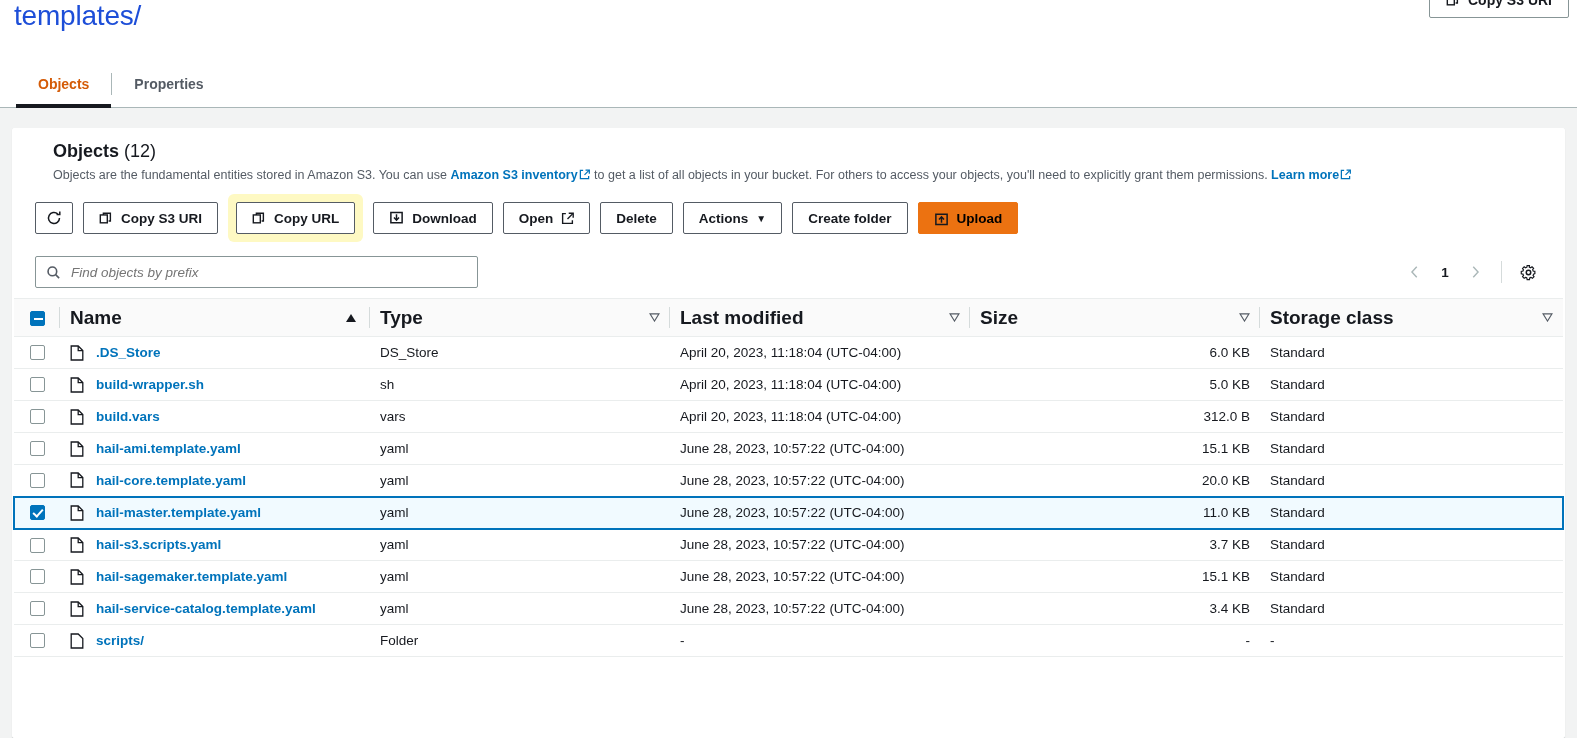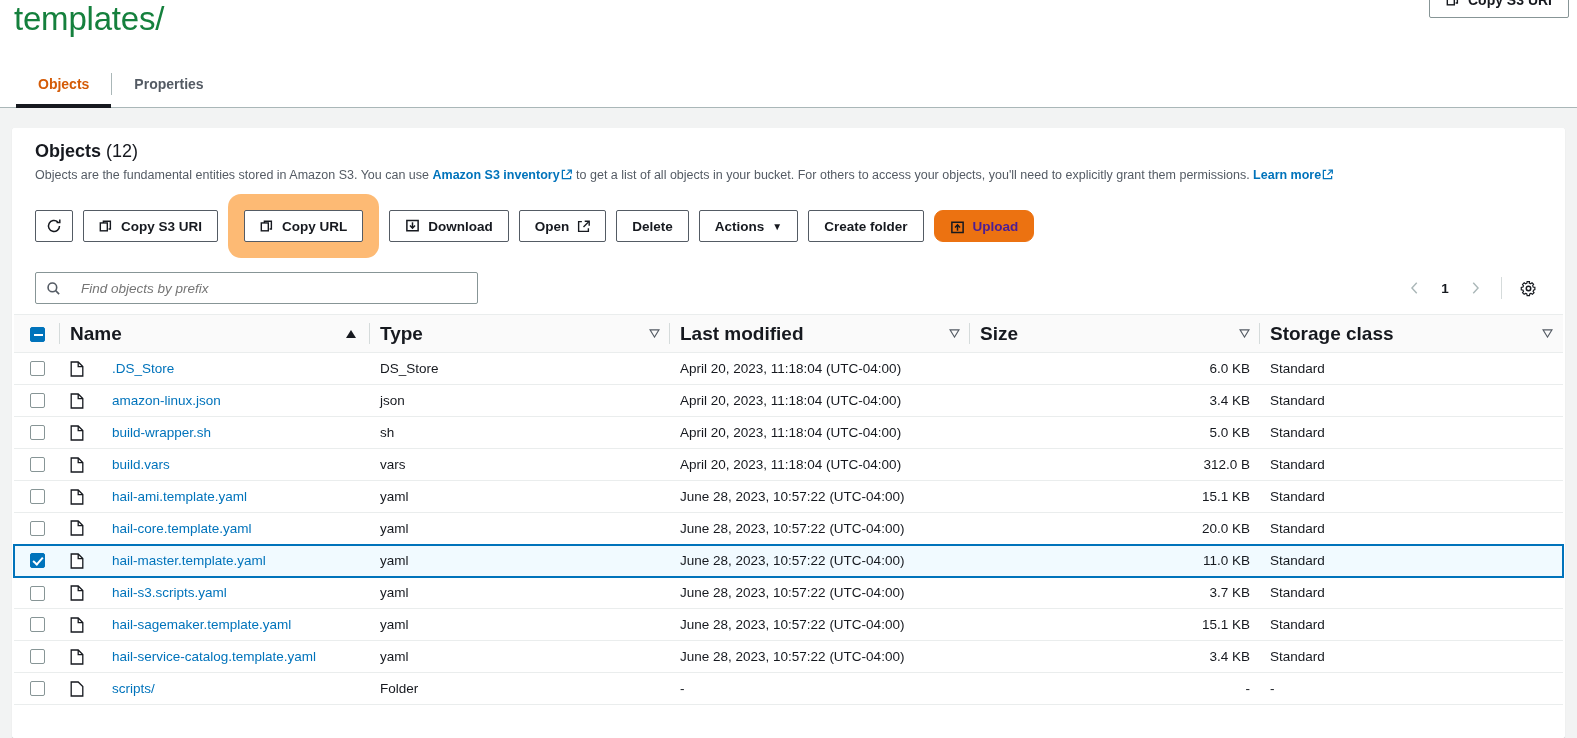--- a/index.html
+++ b/index.html
@@ -23,22 +23,22 @@
     border: 1px solid #879596;
     border-radius: 2px;
     font-size: 14px; font-weight: bold; color: #16191f;
     white-space: nowrap;
   }
 
   
   .page-title {
     position: absolute;
     left: 14px; top: 0px;
-    font-size: 33px; font-weight: 400;
-    color: #15803d;
+    font-size: 28px; font-weight: 400;
+    color: #1d4ed8;
     letter-spacing: -0.2px;
   }
 
   
   .tabs-bar {
     position: absolute;
     left: 0; top: 60px; width: 1577px; height: 48px;
     border-bottom: 1px solid #aab7b8;
   }
   .tabs-inner { display: flex; height: 100%; padding-left: 16px; }
@@ -72,21 +72,21 @@
   }
 
   
   .card {
     background: #ffffff;
     border: 1px solid #ffffff;
     border-radius: 2px;
     box-shadow: 0 1px 1px 0 rgba(0,28,36,.15);
     height: 100%;
   }
-  .card-head { padding: 12px 22px 0 22px; }
+  .card-head { padding: 12px 22px 0 40px; }
   .card-title {
     font-size: 18px; font-weight: bold; color: #16191f;
     margin: 0 0 4px 0;
   }
   .card-title .count { font-weight: 400; color: #16191f; }
   .card-desc {
     font-size: 12.5px; color: #545b64;
     margin: 0 0 10px 0; line-height: 18px;
   }
   .inline-link {
@@ -106,38 +106,38 @@
     height: 32px; padding: 0 15px;
     background: #ffffff;
     border: 1px solid #545b64;
     border-radius: 2px;
     font-size: 13.5px; font-weight: bold; color: #16191f;
     white-space: nowrap; cursor: pointer;
     font-family: inherit;
   }
   .btn.icon-only { padding: 0 10px; }
   .btn.primary {
-    background: #ec7211; border-color: #ec7211; color: #4c1d95; border-radius: 9px;
+    background: #ec7211; border-color: #ec7211; color: #000000;
   }
   .highlight-wrap {
     position: relative;
     display: inline-flex;
-    padding: 16px;
-    background: #fdba74;
-    border-radius: 13px;
+    padding: 8px;
+    background: #fef9c3;
+    border-radius: 6px;
   }
   .highlight-wrap .btn { border-color: #545b64; }
 
   
   .search-row {
     display: flex; align-items: center;
     padding: 14px 22px 10px 22px;
   }
   .search-box {
-    display: flex; align-items: center; gap: 18px;
+    display: flex; align-items: center; gap: 8px;
     width: 443px; height: 32px;
     padding: 0 10px;
     border: 1px solid #879596; border-radius: 2px;
     background: #fff;
   }
   .search-box input {
     border: none; outline: none;
     font-size: 13.5px; font-style: italic;
     color: #687078;
     width: 100%; background: transparent;
@@ -186,21 +186,21 @@
     padding: 0 10px;
     white-space: nowrap; overflow: hidden; text-overflow: ellipsis;
   }
   .col-chk { width: 46px; text-align: center !important; padding: 0 !important; }
   .col-name { width: 310px; }
   .col-type { width: 300px; }
   .col-mod  { width: 300px; }
   .col-size { width: 290px; text-align: right; }
   .col-stor { width: auto; }
 
-  .name-cell { display: flex; align-items: center; gap: 28px; }
+  .name-cell { display: flex; align-items: center; gap: 12px; font-weight: bold; }
   .name-link {
     color: #0073bb; text-decoration: none; cursor: pointer;
     font-size: 13.5px;
   }
 
   
   .cbx {
     width: 15px; height: 15px;
     border: 1px solid #879596; border-radius: 2px;
     background: #fff; display: inline-block;
@@ -479,38 +479,20 @@
           <tr>
             <td class="col-chk"><span class="cbx"></span></td>
             <td class="col-name">
               <span class="name-cell">
                 <span>
                   <svg width="14" height="16" viewBox="0 0 14 16" fill="none" stroke="#16191f" stroke-width="1.3">
                     <path d="M1.2 1h7l4.6 4.6V15H1.2z" fill="#fff"></path>
                     <path d="M8.2 1v4.6h4.6"></path>
                   </svg>
                 </span>
-                <a class="name-link">amazon-linux.json</a>
-              </span>
-            </td>
-            <td class="col-type">json</td>
-            <td class="col-mod">April 20, 2023, 11:18:04 (UTC-04:00)</td>
-            <td class="col-size">3.4 KB</td>
-            <td class="col-stor">Standard</td>
-          </tr>
-          <tr>
-            <td class="col-chk"><span class="cbx"></span></td>
-            <td class="col-name">
-              <span class="name-cell">
-                <span>
-                  <svg width="14" height="16" viewBox="0 0 14 16" fill="none" stroke="#16191f" stroke-width="1.3">
-                    <path d="M1.2 1h7l4.6 4.6V15H1.2z" fill="#fff"></path>
-                    <path d="M8.2 1v4.6h4.6"></path>
-                  </svg>
-                </span>
                 <a class="name-link">build-wrapper.sh</a>
               </span>
             </td>
             <td class="col-type">sh</td>
             <td class="col-mod">April 20, 2023, 11:18:04 (UTC-04:00)</td>
             <td class="col-size">5.0 KB</td>
             <td class="col-stor">Standard</td>
           </tr>
           <tr>
             <td class="col-chk"><span class="cbx"></span></td>

